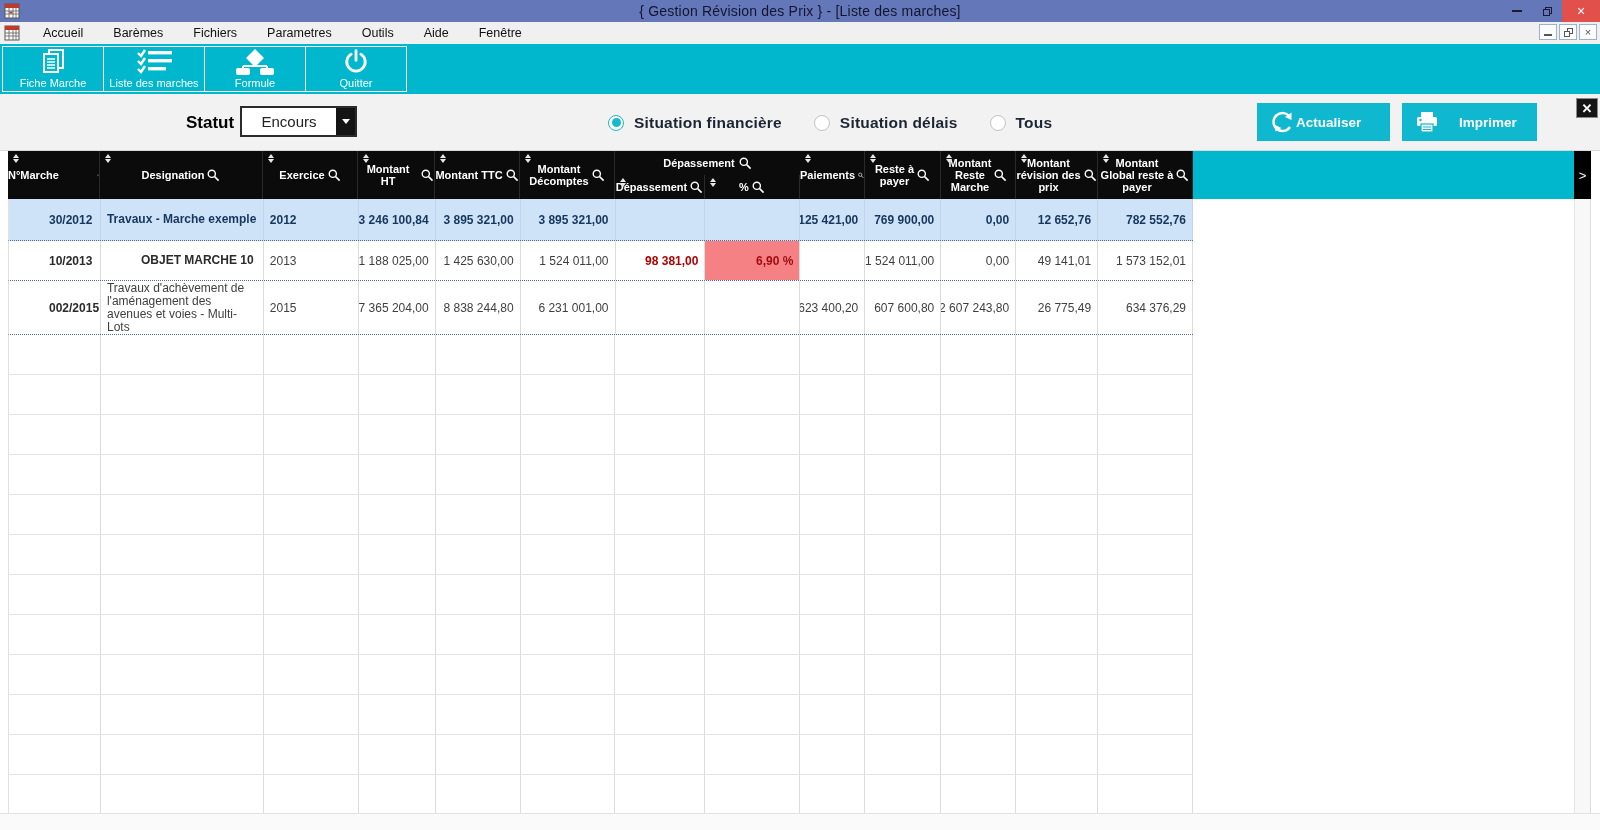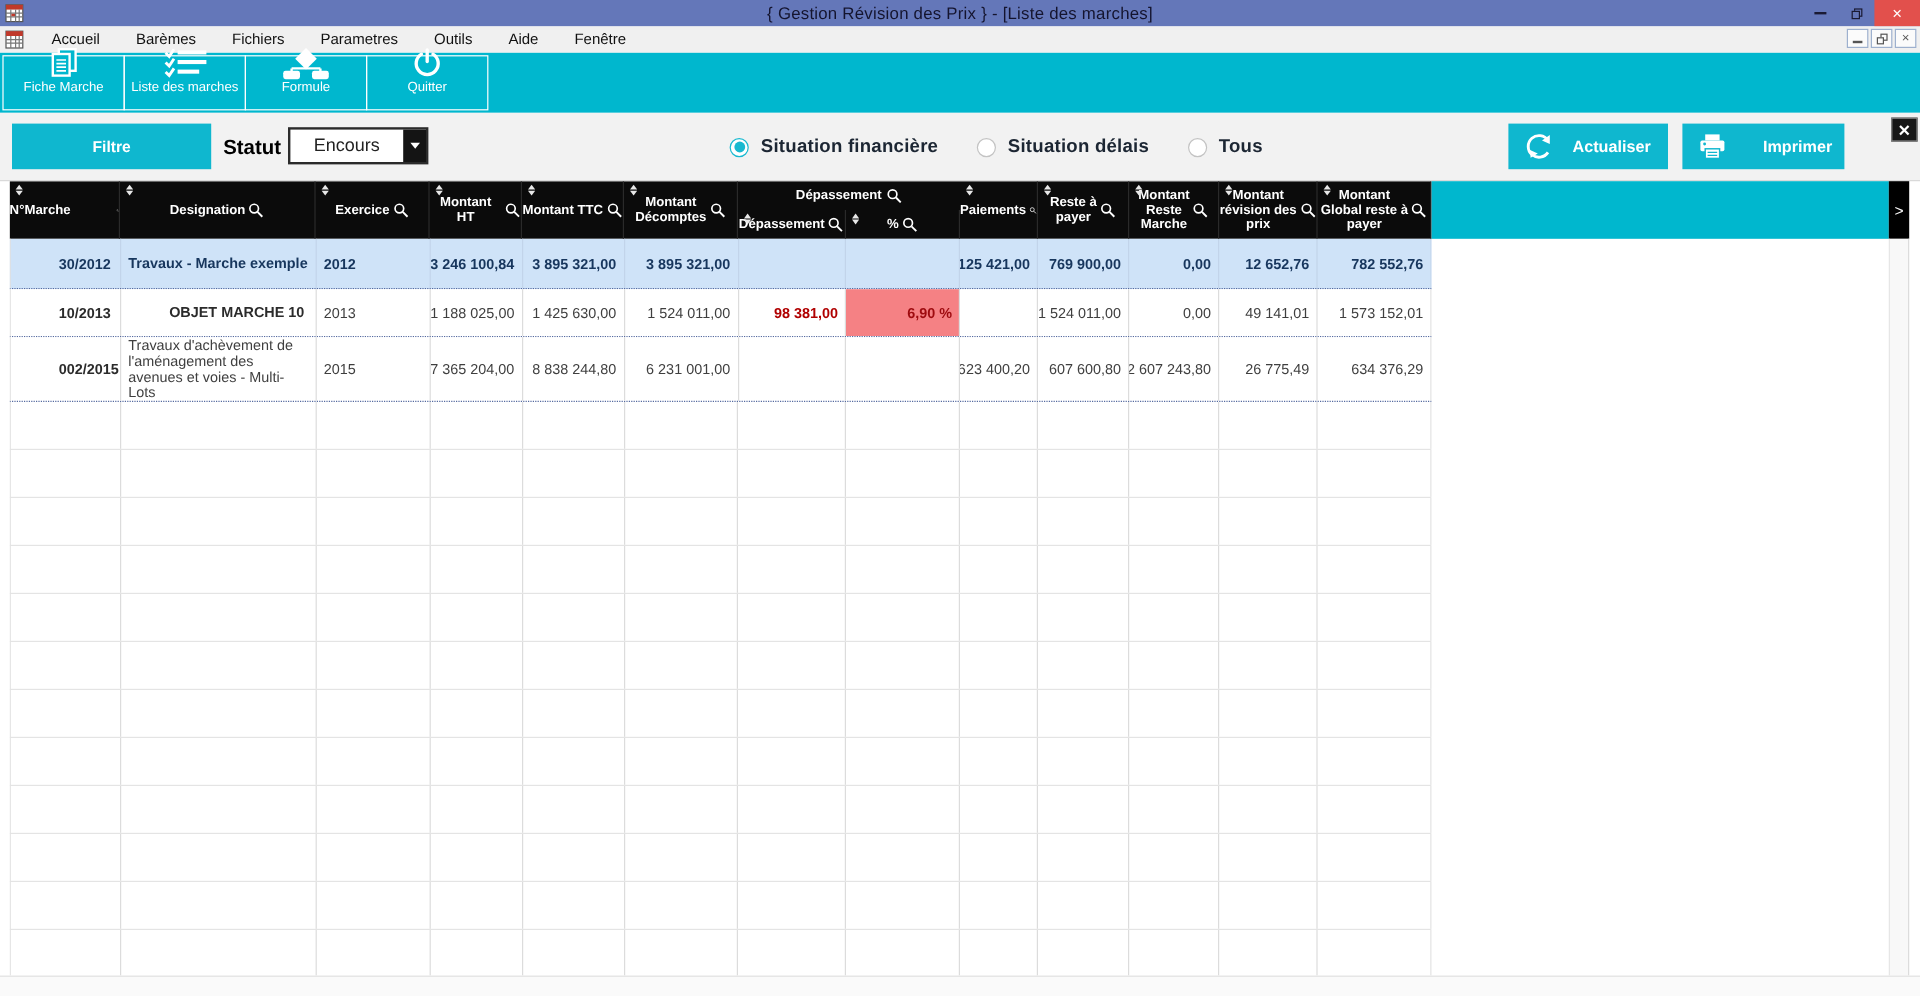--- a/index.html
+++ b/index.html
@@ -32,21 +32,21 @@
   .mdi-min { width:8px; height:2px; background:#555; margin-top:6px; }
   .mdi-restore { position:relative; width:9px; height:9px; }
   .mdi-restore .r1 { position:absolute; right:0; top:0; width:6px; height:6px; border:1px solid #555; }
   .mdi-restore .r2 { position:absolute; left:0; bottom:0; width:6px; height:6px; border:1px solid #555; background:#fbfbfb; }
 
   
   .toolbar { position:absolute; left:0; top:44px; width:1600px; height:50px; background:#00b7ce; }
   .tool-group { position:absolute; left:2px; top:2px; display:flex; }
   .tool-btn { width:102px; height:46px; border:1px solid #fefefe; margin-left:-1px;
     display:flex; flex-direction:column; align-items:center; justify-content:flex-end;
-    padding-bottom:12px; color:#fff; }
+    padding-bottom:2px; color:#fff; }
   .tool-btn:first-child { margin-left:0; }
   .tool-btn .ticon { height:30px; display:flex; align-items:center; justify-content:center; }
   .tool-btn .tlabel { font-size:11px; line-height:12px; color:#fff; }
 
   
   .filterbar { position:absolute; left:0; top:94px; width:1600px; height:57px;
     background:#f2f2f2; border-bottom:1px solid #d9d9d9; }
   .filtre-btn { position:absolute; left:10px; top:9px; width:166px; height:38px;
     background:#0fb7cf; color:#fff; font-weight:bold; font-size:13px;
     display:flex; align-items:center; justify-content:center; }
@@ -59,21 +59,21 @@
   .dropdown .darrow i { width:0; height:0; border-left:4px solid transparent; border-right:4px solid transparent; border-top:5px solid #fff; }
   .radio-group { position:absolute; left:608px; top:0; height:57px; display:flex; align-items:center; gap:32px; }
   .radio { display:flex; align-items:center; gap:10px; }
   .radio .dot { width:16px; height:16px; border-radius:50%; background:#fff; border:1px solid #c3c3c3; }
   .radio.on .dot { border:1.5px solid #18b9d0; position:relative; }
   .radio.on .dot::after { content:""; position:absolute; left:2.5px; top:2.5px; width:9px; height:9px;
     border-radius:50%; background:#18b9d0; }
   .radio .rlabel { font-size:15.5px; font-weight:bold; color:#1c2633; letter-spacing:.2px;text-align:right; }
   .action-btn { position:absolute; top:9px; height:38px; background:#0fb7cf; color:#fff;
     display:flex; align-items:center; }
-  .action-btn .alabel { flex:1; text-align:center; font-weight:bold; font-size:13.5px; }
+  .action-btn .alabel { flex:1; text-align:left; font-weight:bold; font-size:13.5px; }
   .btn-actualiser { left:1257px; width:133px; }
   .btn-imprimer { left:1402px; width:135px;gap:20px; }
   .action-btn .aicon { margin-left:13px; display:flex; align-items:center; }
   .panel-close { position:absolute; left:1576px; top:4px; width:22px; height:20px;
     background:#161616; border:1px solid #8a8a8a; color:#fff; font-size:13px; font-weight:bold;
     display:flex; align-items:center; justify-content:center; }
 
   
   .grid { position:absolute; left:8px; top:151px; width:1185px; height:662px; overflow:hidden; }
   .thead { display:flex; height:48px; background:#0b0b0b; color:#fff; }
@@ -213,21 +213,20 @@
           <path d="M10.5 7 A10.5 10.5 0 1 0 21.5 7" stroke="#fff" stroke-width="3.2" fill="none" stroke-linecap="round"></path>
           <line x1="16" y1="3" x2="16" y2="14" stroke="#fff" stroke-width="3.2" stroke-linecap="round"></line>
         </svg>
       </span>
       <span class="tlabel">Quitter</span>
     </div>
   </div>
 </div>
 
 <div class="filterbar">
-  <div class="filtre-btn">Filtre</div>
   <div class="statut-label">Statut</div>
   <div class="dropdown">
     <span class="dval">Encours</span>
     <span class="darrow">
         <i></i>
       </span>
   </div>
   <div class="radio-group">
     <div class="radio on">
       <span class="dot"></span>

